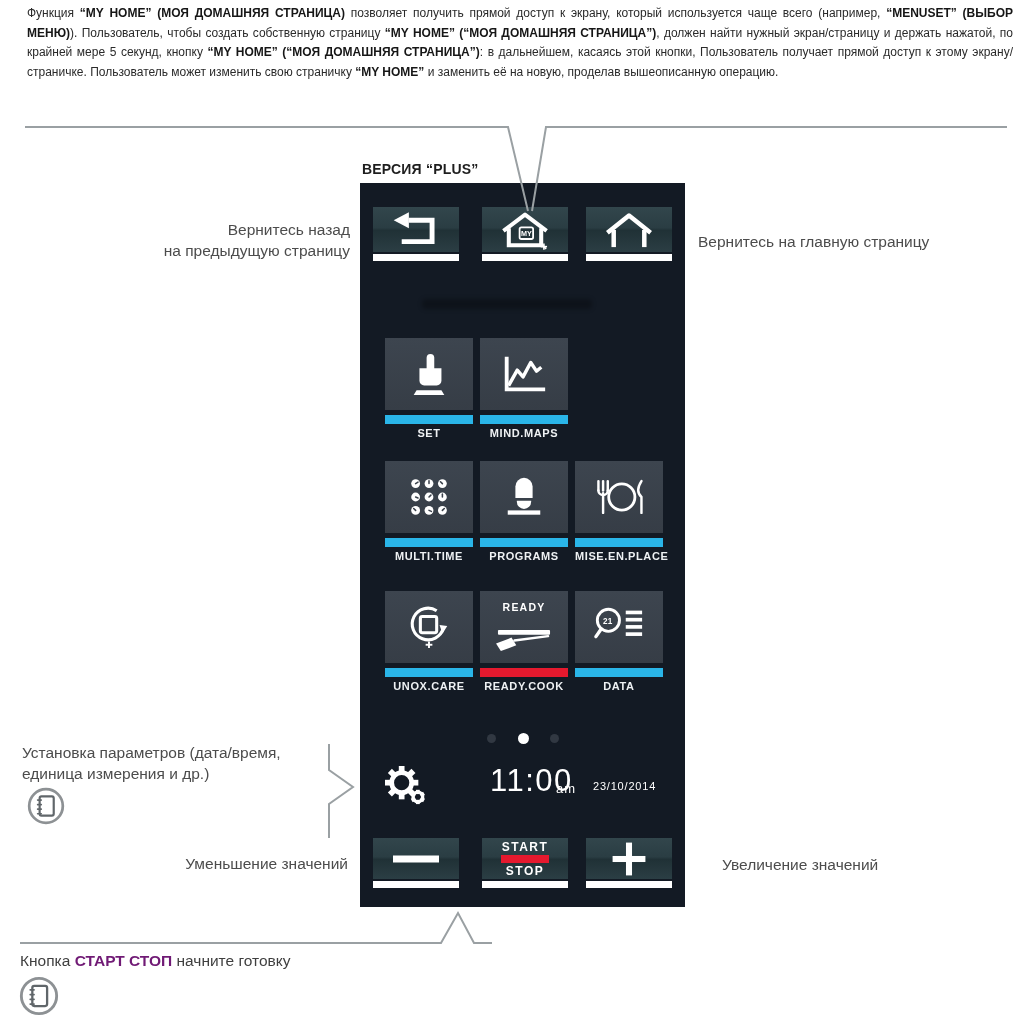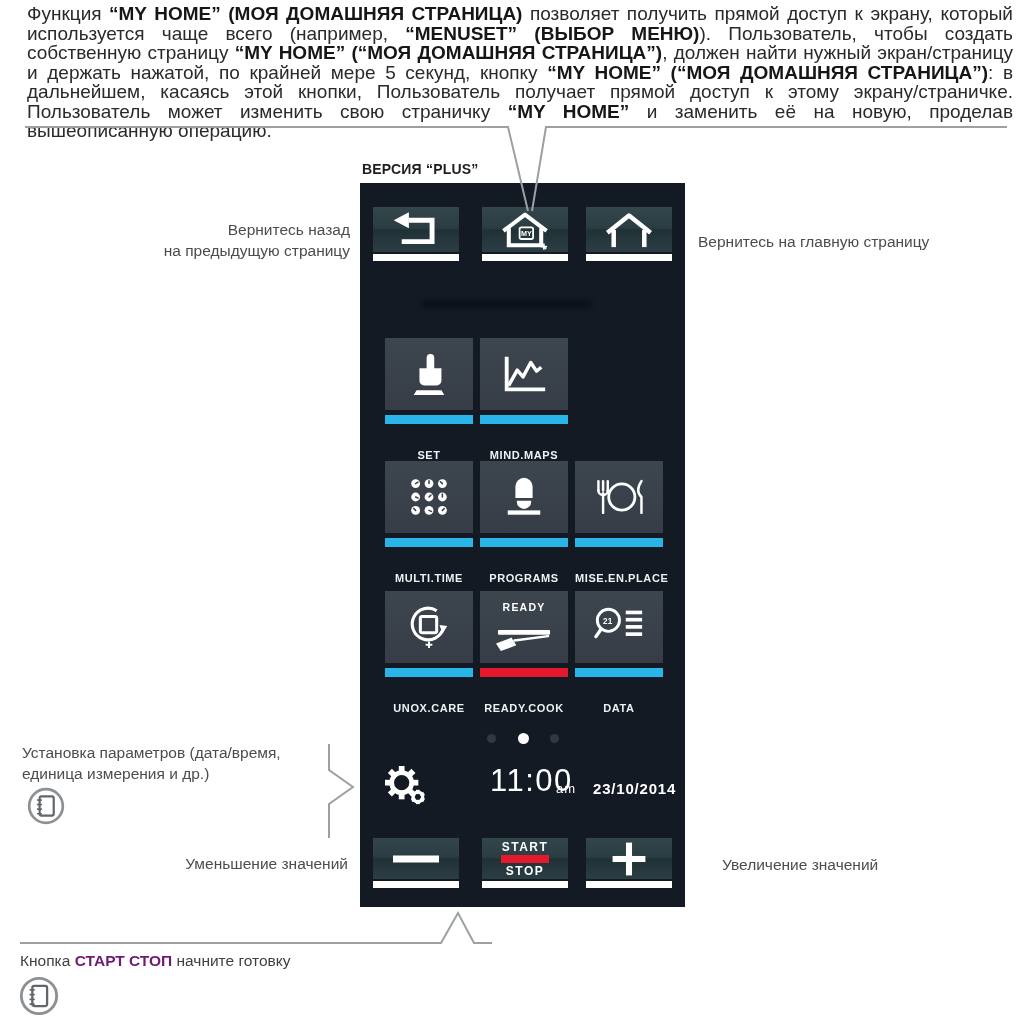--- a/index.html
+++ b/index.html
@@ -3,21 +3,21 @@
 <meta charset="utf-8">
 <style>
   html,body{margin:0;padding:0;}
   body{
     width:1024px;height:1024px;position:relative;background:#ffffff;
     font-family:"Liberation Sans", sans-serif;color:#262626;overflow:hidden;
   }
   
   .intro{
     position:absolute;left:27px;top:4px;width:986px;margin:0;
-    font-size:19px;line-height:19.5px;text-align:justify;color:#2a2a2a;
+    font-size:12px;line-height:19.5px;text-align:justify;color:#2a2a2a;
   }
   .intro b{font-weight:bold;color:#161616;}
   
   .overlay{position:absolute;left:0;top:0;z-index:6;pointer-events:none;}
   
   .version-label{
     position:absolute;left:362px;top:161px;font-size:14px;font-weight:bold;
     color:#1e1e1e;letter-spacing:.2px;z-index:3;
   }
   
@@ -37,32 +37,32 @@
     position:absolute;left:62px;top:116px;width:170px;height:10px;border-radius:4px;
     background:rgba(0,0,0,.28);filter:blur(2px);
   }
   .cell{position:absolute;width:88px;text-align:center;}
   .tile{
     height:72px;background:linear-gradient(180deg,#3d454f,#363d46);
     display:flex;align-items:center;justify-content:center;flex-direction:column;cursor:pointer;
   }
   .tile-bar{height:9px;margin-top:5px;background:#2ab5e8;}
   .tile-label{
-    margin-top:25px;font-size:11px;font-weight:bold;color:#eef1f3;
+    margin-top:3px;font-size:11px;font-weight:bold;color:#eef1f3;
     letter-spacing:.6px;white-space:nowrap;
   }
   .ready-word{font-size:10.5px;font-weight:bold;color:#fff;letter-spacing:1.2px;margin-bottom:14px;}
   .pager{position:absolute;left:127px;top:549px;width:72px;height:12px;
     display:flex;align-items:center;justify-content:space-between;}
   .dot{width:9px;height:9px;border-radius:50%;background:#313842;cursor:pointer;}
   .dot.active{width:11px;height:11px;background:#ffffff;}
   .gear-wrap{position:absolute;left:23px;top:583px;cursor:pointer;}
   .time{position:absolute;left:130px;top:580px;font-size:31px;color:#fff;letter-spacing:1.5px;}
   .meridiem{position:absolute;left:196px;top:598px;font-size:13px;color:#fff;letter-spacing:1px;}
-  .date{position:absolute;left:233px;top:597px;font-size:15px;font-weight:bold;color:#fff;letter-spacing:.8px;}
+  .date{position:absolute;left:233px;top:597px;font-size:11px;font-weight:normal;color:#fff;letter-spacing:.8px;}
   .ss-text{font-size:12px;font-weight:bold;color:#fff;letter-spacing:1.5px;line-height:12px;}
   .ss-red{width:48px;height:8px;background:#e5192e;margin:2px 0;}
   
   .annotation{position:absolute;color:#4c4c4c;font-size:15.5px;line-height:21px;z-index:4;}
   .ann-right{text-align:right;}
   .caption{position:absolute;left:20px;top:952px;font-size:15.5px;color:#3f3f3f;z-index:4;}
   .caption b{color:#701a75;}
   .ref-icon{position:absolute;z-index:4;}
 </style>
 </head>

